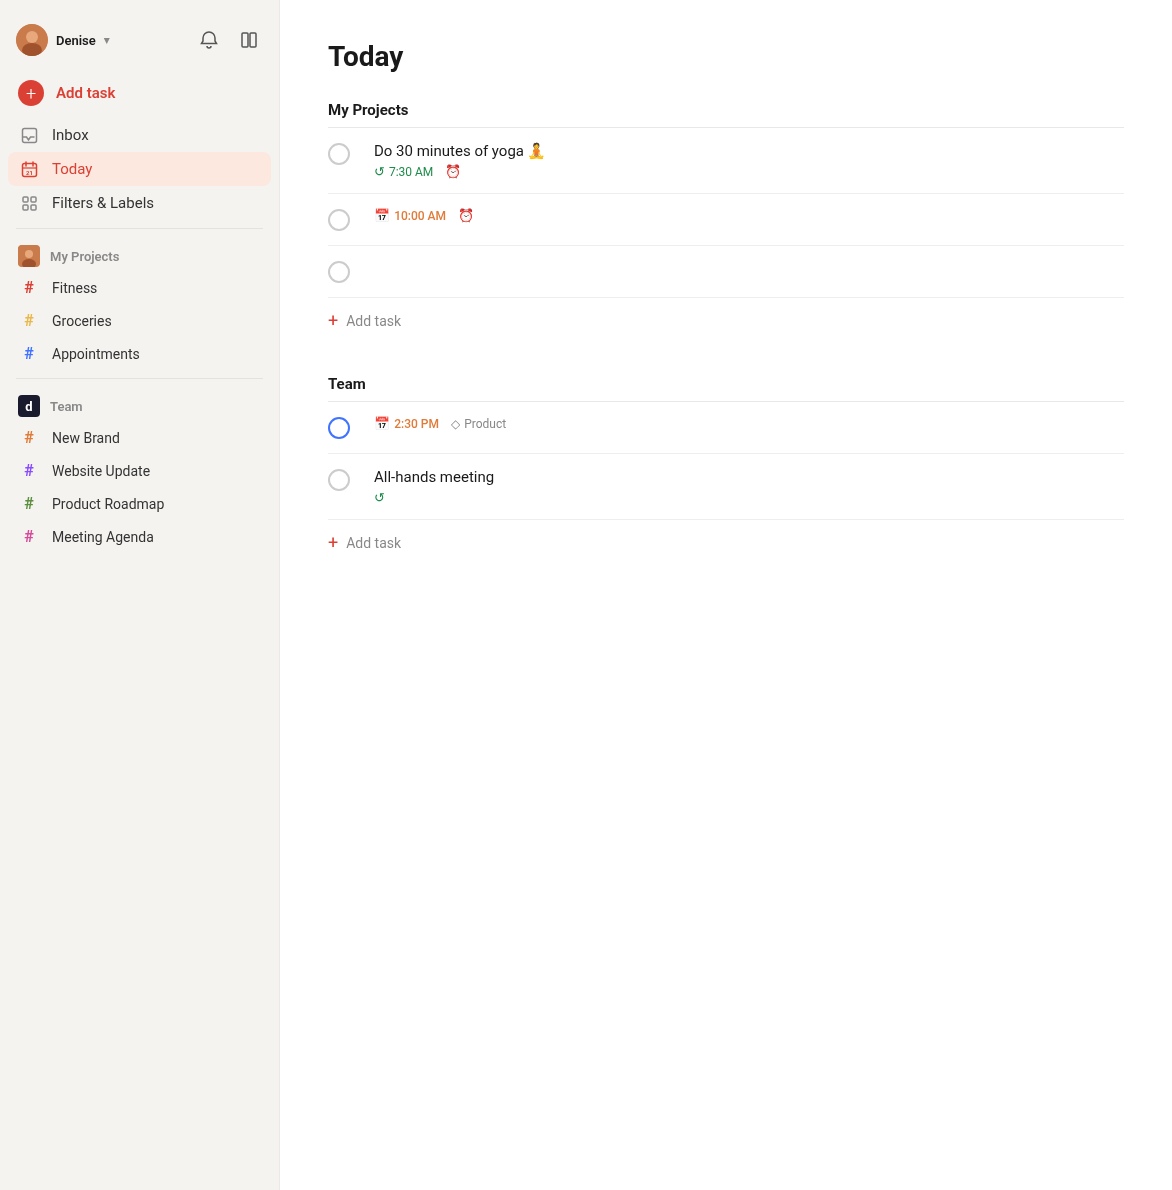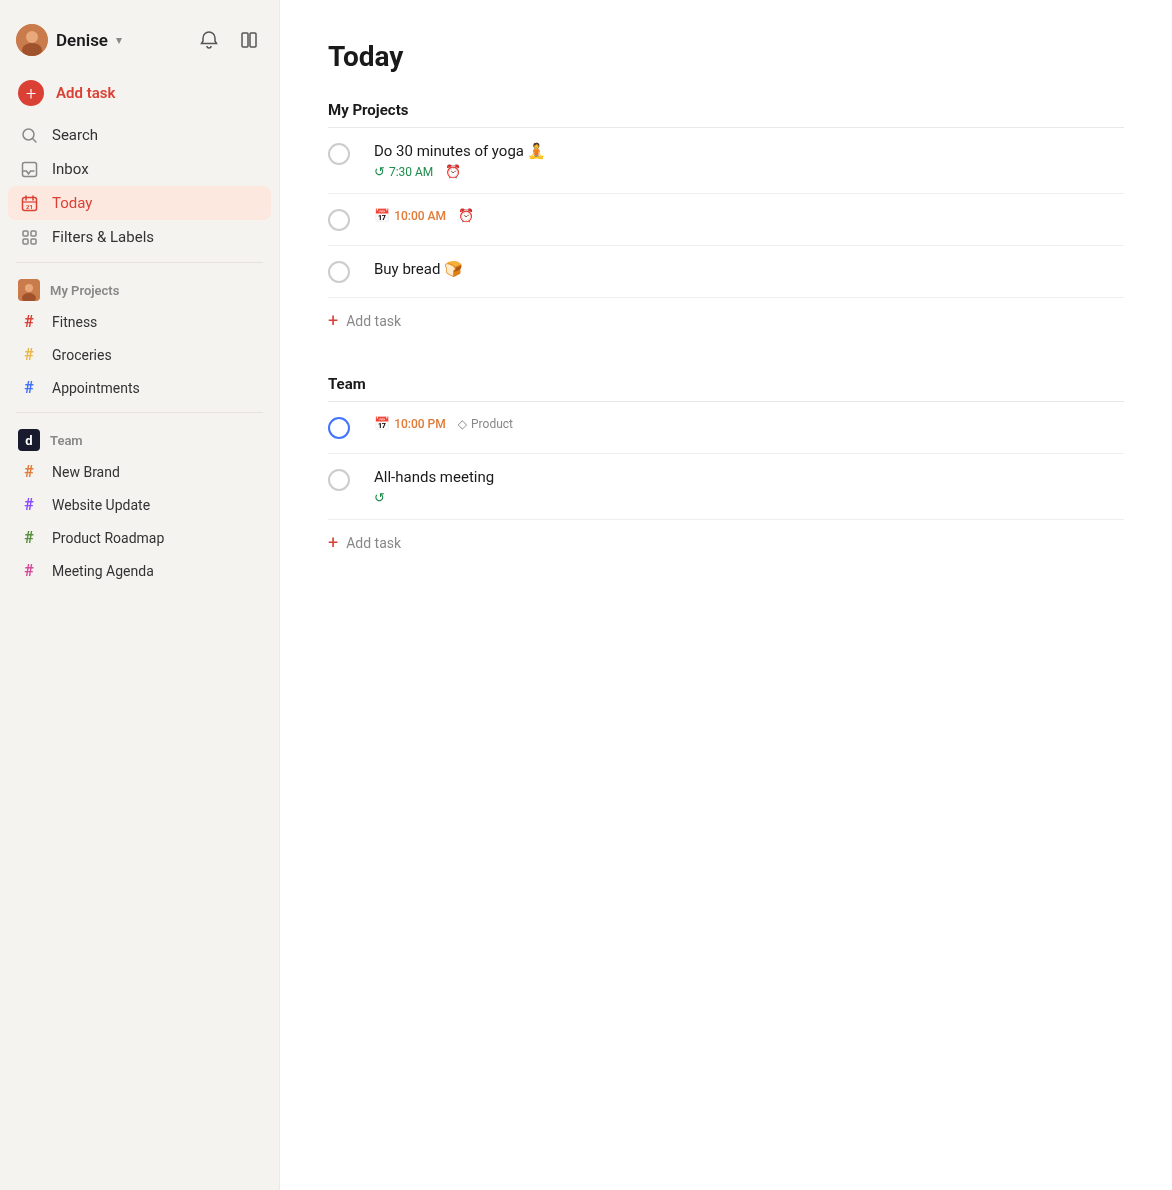--- a/index.html
+++ b/index.html
@@ -43,21 +43,21 @@
       overflow: hidden;
       display: flex;
       align-items: center;
       justify-content: center;
       font-size: 14px;
       color: white;
       font-weight: 600;
     }
 
     .user-name {
-      font-size: 17px;
+      font-size: 13px;
       font-weight: 600;
       color: #1a1a1a;
     }
 
     .chevron-icon {
       color: #888;
       font-size: 12px;
     }
 
     .header-icons {
@@ -370,29 +370,20 @@
     </div>
   </div>
 
   <div class="nav-section">
 
     <div class="add-task-item">
       <div class="add-task-circle">+</div>
       <span>Add task</span>
     </div>
 
-    <div class="nav-item">
-      <span class="icon gray">
-        <svg width="17" height="17" viewBox="0 0 17 17" fill="none">
-          <circle cx="7.5" cy="7.5" r="5.5" stroke="#888" stroke-width="1.5"></circle>
-          <line x1="11.5" y1="11.5" x2="15" y2="15" stroke="#888" stroke-width="1.5" stroke-linecap="round"></line>
-        </svg>
-      </span>
-      <span>Search</span>
-    </div>
 
     <div class="nav-item">
       <span class="icon gray">
         <svg width="17" height="17" viewBox="0 0 17 17" fill="none">
           <rect x="1.5" y="1.5" width="14" height="14" rx="2" stroke="#888" stroke-width="1.5"></rect>
           <path d="M1.5 10h4l2 3 2-3h4" stroke="#888" stroke-width="1.5" fill="none"></path>
         </svg>
       </span>
       <span>Inbox</span>
     </div>
@@ -506,42 +497,39 @@
             <span class="calendar-mini">📅</span>
             <span class="time-orange">10:00 AM</span>
           </div>
           <span class="alarm-icon">⏰</span>
         </div>
       </div>
     </div>
 
     <div class="task-item">
       <div class="task-checkbox"></div>
-      <div class="task-content">
-        <div class="task-title">Buy bread 🍞</div>
-      </div>
     </div>
 
     <div class="add-task-row">
       <span class="add-task-plus">+</span>
       <span>Add task</span>
     </div>
   </div>
 
   <div class="task-section">
     <div class="task-section-title">Team</div>
     <div class="task-divider"></div>
 
     <div class="task-item">
       <div class="task-checkbox blue-ring"></div>
       <div class="task-content">
         <div class="task-meta">
           <div class="task-time">
             <span class="calendar-mini">📅</span>
-            <span class="time-orange">10:00 PM</span>
+            <span class="time-orange">2:30 PM</span>
           </div>
           <div class="task-label">
             <span>◇</span>
             <span>Product</span>
           </div>
         </div>
       </div>
     </div>
 
 

